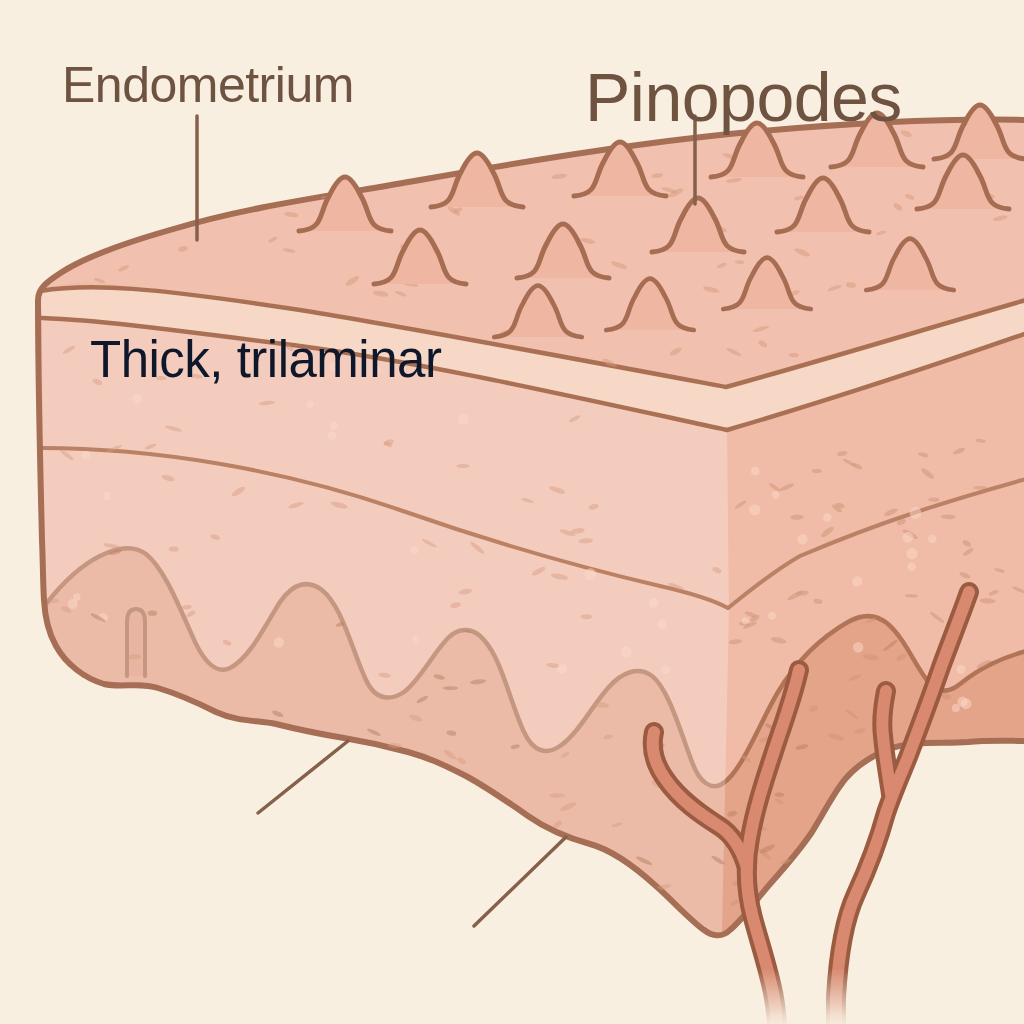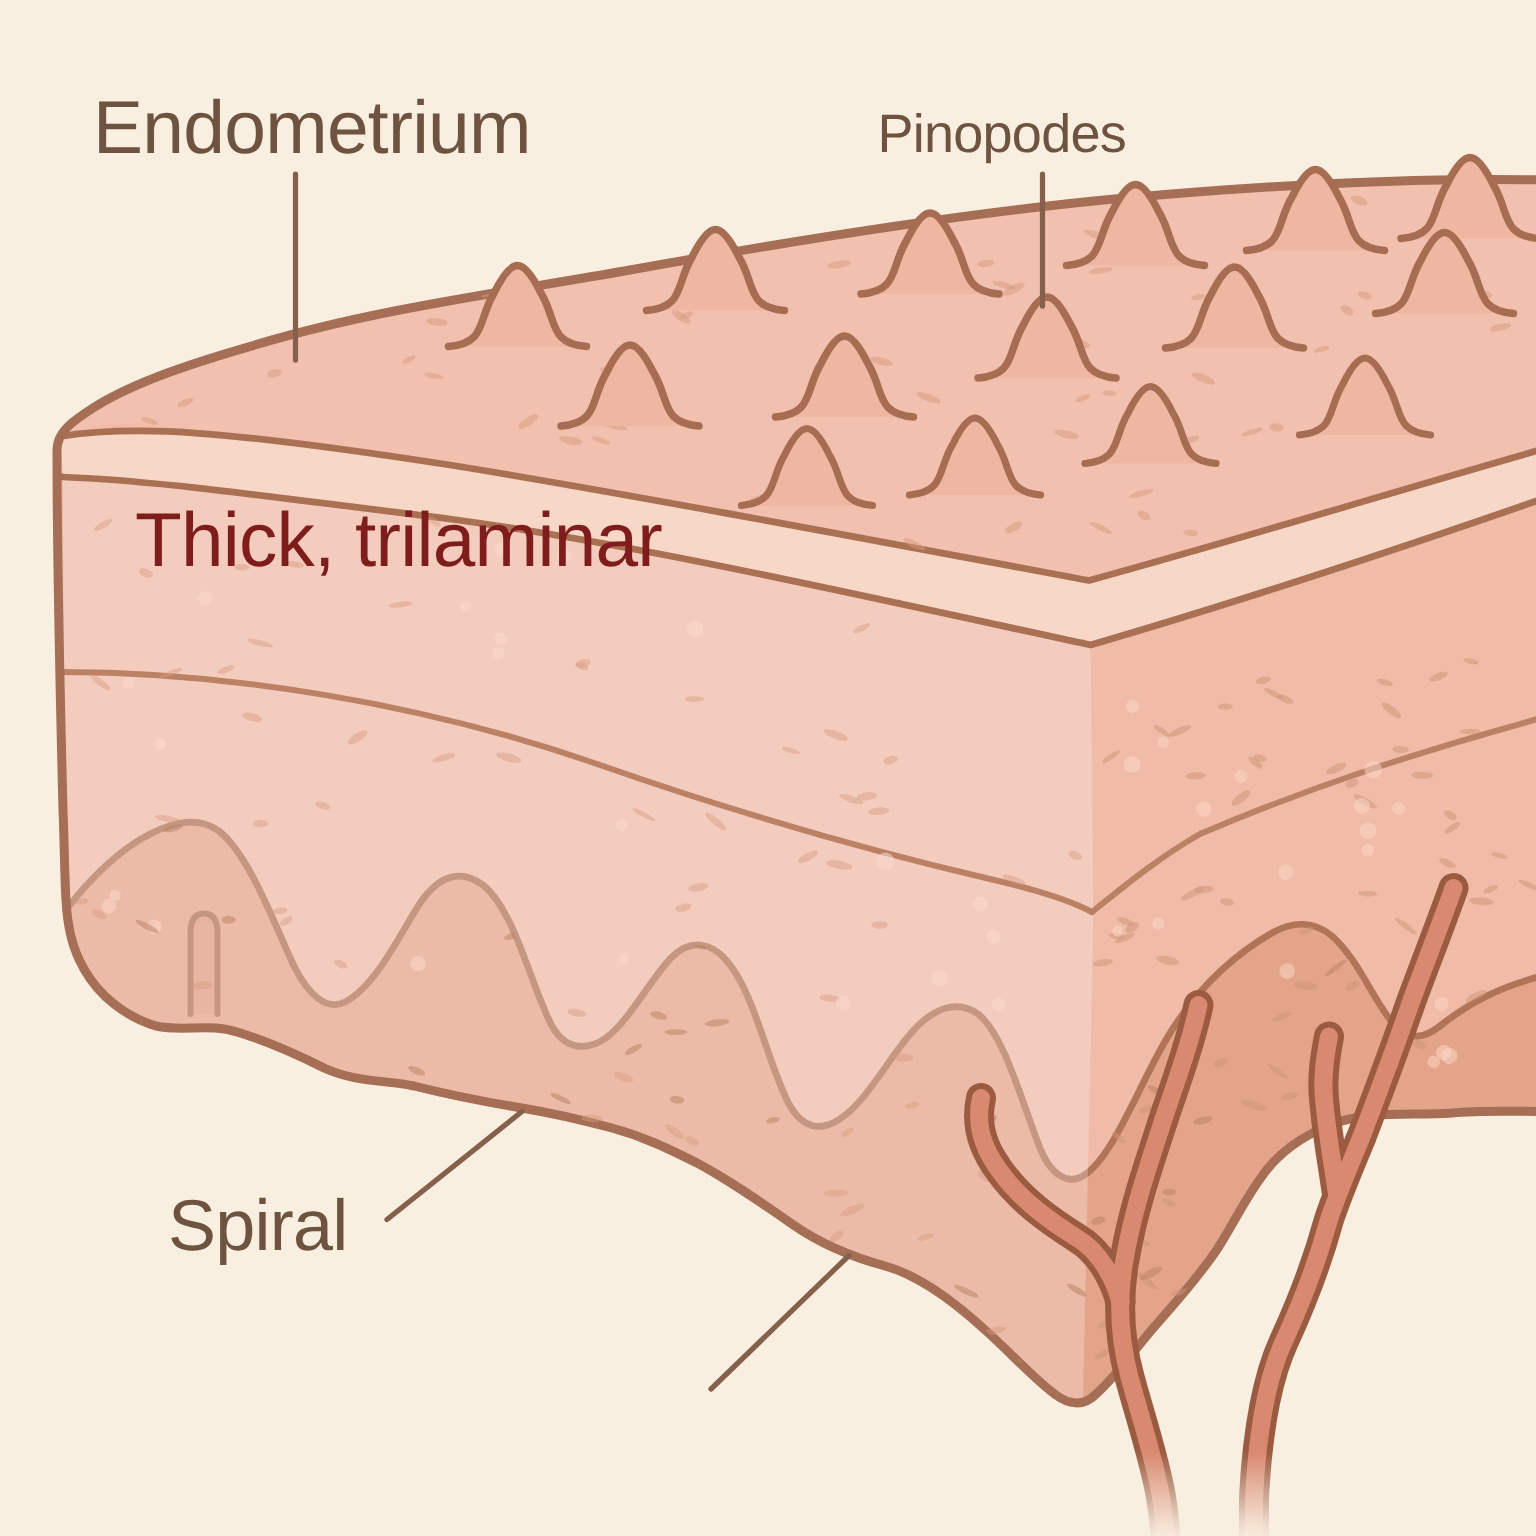--- a/index.html
+++ b/index.html
@@ -6,22 +6,22 @@
     --background:#f9efe1; --label_text:#6f5341; --leader_line:#85604b;
   }
   html,body{margin:0;padding:0;}
   body{width:1024px;height:1024px;overflow:hidden;background:var(--background);
        font-family:"Liberation Sans", sans-serif;}
   .stage{position:relative;width:1024px;height:1024px;background:var(--background);}
   svg.diagram{position:absolute;left:0;top:0;}
   .label{position:absolute;color:var(--label_text);font-weight:400;letter-spacing:-0.5px;
          white-space:nowrap;user-select:none;}
   #lb-endo{left:62px;top:56px;font-size:50px;}
-  #lb-pino{left:585px;top:68px;font-size:36px;}
-  #lb-lining{left:90px;top:331px;font-size:51px;line-height:57px;color:#7f1d1d;}
+  #lb-pino{left:585px;top:58px;font-size:68px;}
+  #lb-lining{left:90px;top:331px;font-size:51px;line-height:57px;color:#0f172a;}
   #lb-spiral{left:112px;top:791px;font-size:48px;line-height:53px;}
 </style>
 </head>
 <body>
 
 <div class="stage">
 
 <svg class="diagram" width="1024" height="1024" viewBox="0 0 1024 1024">
   <defs>
     <clipPath id="clipTop">
@@ -493,16 +493,15 @@
     .a-in{fill:none;stroke:var(--artery_fill,#d8896f);stroke-width:12;stroke-linecap:round;}
   </style>
 </svg>
 
 <div class="label" id="lb-endo">Endometrium</div>
 <div class="label" id="lb-pino">Pinopodes</div>
 <div class="label" id="lb-lining">
   <div>Thick, trilaminar</div>
 </div>
 <div class="label" id="lb-spiral">
-  <div>Spiral</div>
 </div>
 
 </div>
 
 </body></html>

